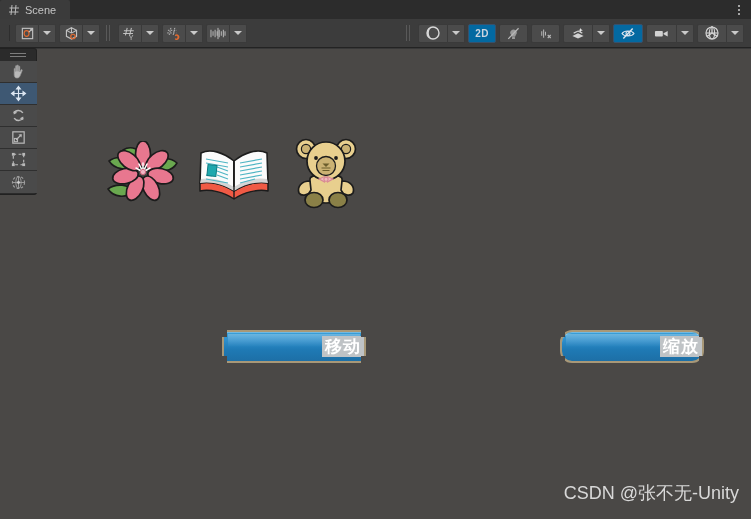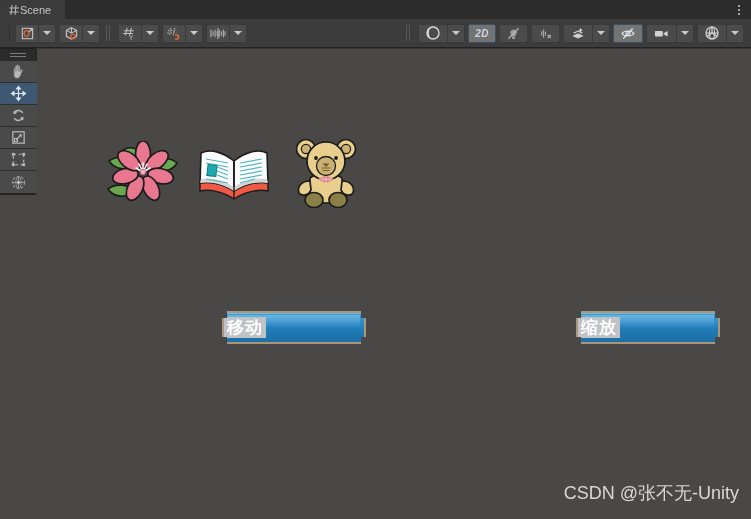--- a/index.html
+++ b/index.html
@@ -11,21 +11,21 @@
   }
   #app { position: relative; width: 751px; height: 519px; }
 
   
   .tabstrip {
     position: absolute; left: 0; top: 0; width: 751px; height: 19px;
     background: #2c2c2c;
   }
   .tab {
     position: absolute; left: 0; top: 0; height: 19px;
-    display: flex; align-items: center; 
+    display: flex; align-items: center; gap: 5px;
     padding: 0 14px 0 8px;
     background: #3b3b3b;
     border-top-left-radius: 2px; border-top-right-radius: 2px;
   }
   .tab-label { font-size: 11px; color: #c4c4c4; white-space: nowrap; }
   .tab-icon { width: 12px; height: 12px; display:block; }
   .kebab {
     position: absolute; right: 6px; top: 3px;
     width: 12px; height: 14px;
     display: flex; flex-direction: column; align-items: center; justify-content: center; gap: 2px;
@@ -51,21 +51,21 @@
 
   .btn {
     height: 19px; min-width: 24px;
     background: #4b4b4b;
     border: 1px solid #3a3a3a;
     border-radius: 2px;
     display: flex; align-items: center; justify-content: center;
     margin-right: 3px;
     cursor: default;
   }
-  .btn.act  { background: #737373; border-color: #38506a; font-style: italic; }
+  .btn.act  { background: #0369a1; border-color: #38506a; }
   .btn.wide { padding: 0 6px; }
   .btn.drop { min-width: 17px; }
   .btn.grp  { margin-right: 0; border-top-right-radius:0; border-bottom-right-radius:0; }
   .btn.grpR { border-top-left-radius:0; border-bottom-left-radius:0; border-left: none; margin-right: 3px;}
   .btn-2d { font-size: 10px; font-weight: bold; color: #cdd6e0; letter-spacing: .5px; }
   .ico { display:block; }
   .caret { width:0; height:0; border-left:4px solid transparent; border-right:4px solid transparent; border-top:4px solid #c9c9c9; }
 
   
   .viewport {
@@ -104,27 +104,28 @@
     position: absolute;
     width: 144px; height: 33px;
     background:
       linear-gradient(180deg,
         #3ba0d8 0%,
         #2e8fcc 28%,
         #1f7ab5 60%,
         #1d6fa6 100%);
     border: 2px solid #a89878;
     cursor: default;
-    display: flex; align-items: center; justify-content: flex-start;
+    display: flex; align-items: center; justify-content: flex-end;
     clip-path: polygon(
       0px 7px, 5px 7px, 5px 0px,
       139px 0px, 139px 7px, 144px 7px,
       144px 26px, 139px 26px, 139px 33px,
       5px 33px, 5px 26px, 0px 26px);
     box-shadow: inset 0 1px 0 rgba(255,255,255,.28);
+    margin-top: 19px;
   }
   .gbtn::before {
     content:""; position:absolute; left:4px; top:2px; right:4px; height:13px;
     background: linear-gradient(180deg, rgba(255,255,255,.26), rgba(255,255,255,0));
     pointer-events:none;
   }
   .gbtn-txt {
     position: relative;
     font-size: 17px; font-weight: bold;
     color: #ffffff;
@@ -398,21 +399,21 @@
           <path d="M28 44 L33.5 41.5 L33.5 47 Z" fill="#f0b8bd"></path>
           <path d="M42 44 L36.5 41.5 L36.5 47 Z" fill="#f0b8bd"></path>
           <circle cx="35" cy="44.2" r="2.1" fill="#f0b8bd"></circle>
         </g>
       </svg>
     </div>
 
     <div class="gbtn" style="left:222px; top:262px;">
       <span class="gbtn-txt">移动</span>
     </div>
-    <div class="gbtn" style="left:576px; top:262px;">
+    <div class="gbtn" style="left:560px; top:262px;border-radius:12px;">
       <span class="gbtn-txt">缩放</span>
     </div>
 
     <div class="watermark">CSDN @张不无-Unity</div>
   </div>
 
   <div class="palette">
     <div class="pal-handle">
       <i></i>
         <i></i>

